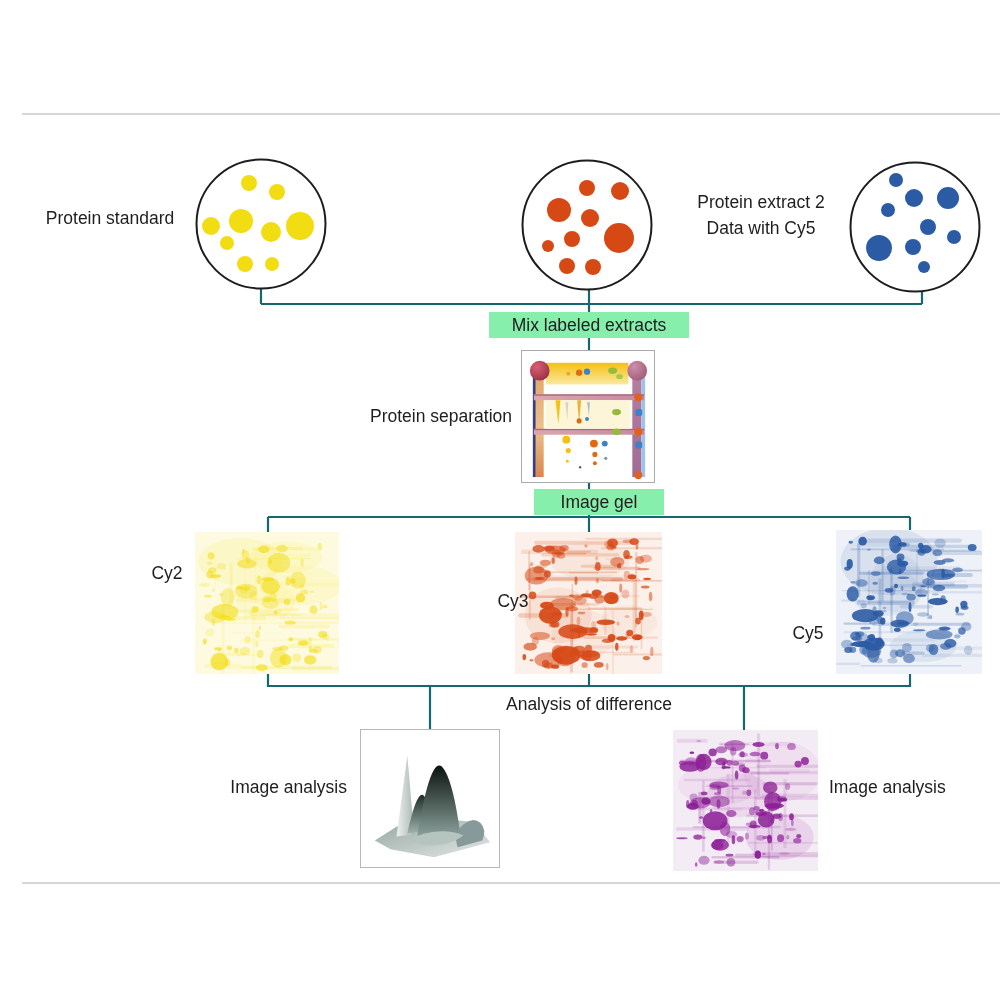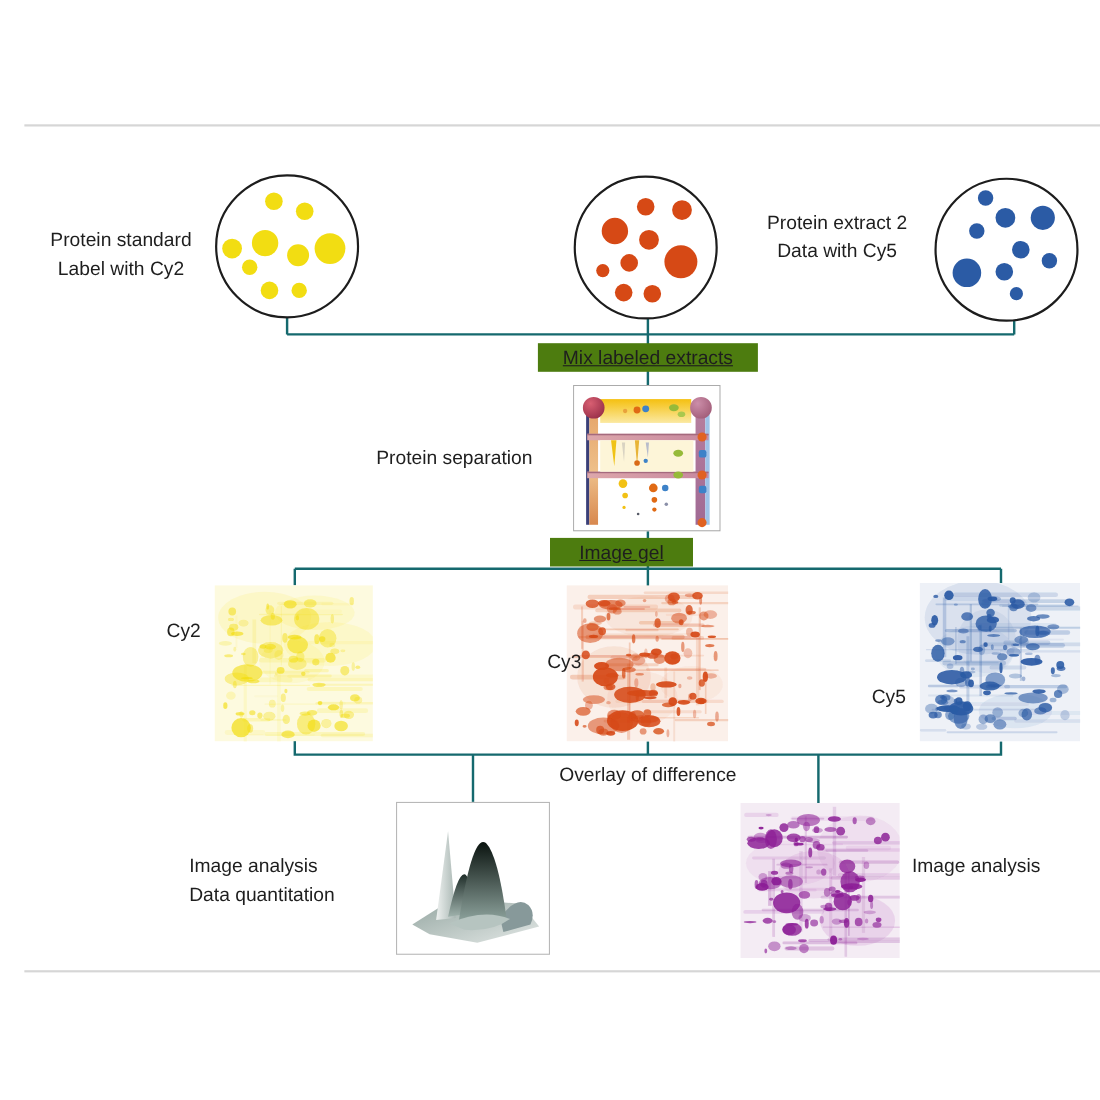--- a/index.html
+++ b/index.html
@@ -4,23 +4,23 @@
 <style>
   html,body{margin:0;padding:0;background:#ffffff;}
   .canvas{
     position:relative;width:1000px;height:1000px;background:#ffffff;overflow:hidden;
     font-family:"Liberation Sans",sans-serif;color:var(--text,#1e1e1e);margin-left:22px;
   }
   .rule{position:absolute;left:0;width:1000px;height:2px;background:var(--rule,#d6d6d6);}
   .connectors{position:absolute;left:0;top:0;width:1000px;height:1000px;}
   .connectors path{stroke:var(--teal,#15696e);stroke-width:2.2;fill:none;}
   .label{position:absolute;font-size:17.5px;line-height:26px;text-align:center;white-space:nowrap;}
-  .label.right{text-align:left;}
+  .label.right{text-align:right;}
   .label.left{text-align:left;}
-  .label.onwhite{background:#4d7c0f;text-decoration:underline;}
+  .label.onwhite{background:#86efac;}
   .sample-circle{position:absolute;width:132px;height:132px;}
   .sample-circle svg{display:block;width:100%;height:100%;}
   .box{position:absolute;background:#ffffff;border:1px solid #ababab;box-sizing:border-box;}
   .box svg{display:block;width:100%;height:100%;}
   .gel{position:absolute;}
   .gel svg{display:block;width:100%;height:100%;}
 </style>
 </head>
 <body>
 
@@ -74,21 +74,20 @@
         <circle cx="79" cy="66" r="8" fill="#2B5BA5"></circle>
         <circle cx="105" cy="76" r="7" fill="#2B5BA5"></circle>
         <circle cx="30" cy="87" r="13" fill="#2B5BA5"></circle>
         <circle cx="64" cy="86" r="8" fill="#2B5BA5"></circle>
         <circle cx="75" cy="106" r="6" fill="#2B5BA5"></circle>
       </svg>
     </div>
 
   <div class="label" style="left:8px;top:205px;width:160px">
     <div>Protein standard</div>
-    <div>Label with Cy2</div>
   </div>
   <div class="label" style="left:660px;top:189px;width:158px">
     <div>Protein extract 2</div>
     <div>Data with Cy5</div>
   </div>
 
   <div class="label onwhite" style="left:467px;top:312px;width:200px">Mix labeled extracts</div>
 
   <div class="box" style="left:499px;top:350px;width:134px;height:133px">
     <svg viewBox="0 0 134 133">
@@ -156,21 +155,21 @@
       <circle cx="74" cy="105" r="2.6" fill="#e06a14"></circle>
       <circle cx="74" cy="114" r="2" fill="#e06a14"></circle>
       <circle cx="85" cy="109" r="1.6" fill="#8a8fa8"></circle>
       <circle cx="59" cy="118" r="1.2" fill="#555a66"></circle>
       <circle cx="18" cy="20" r="10" fill="url(#knobL)"></circle>
       <circle cx="117" cy="20" r="10" fill="url(#knobR)"></circle>
     </svg>
   </div>
   <div class="label right" style="left:320px;top:403px;width:170px">Protein separation</div>
 
-  <div class="label onwhite" style="left:478px;top:489px;width:130px">Image gel</div>
+  <div class="label onwhite" style="left:512px;top:489px;width:130px">Image gel</div>
 
   <div class="gel" style="left:173px;top:532px;width:144px;height:142px">
       <svg viewBox="0 0 100 100" preserveAspectRatio="none">
         <rect width="100" height="100" fill="#FDFADF"></rect>
         <g filter="url(#soft3)">
           <ellipse cx="63.21360702626407" cy="17.70635123597458" rx="25.299075081944466" ry="11.048992135096341" fill="#F2DD12" opacity="0.10341037728823722"></ellipse>
           <ellipse cx="48.87082506902516" cy="49.071070223581046" rx="20.588809065520763" ry="13.685587756801397" fill="#F2DD12" opacity="0.08868250571889803"></ellipse>
           <ellipse cx="31.69497510883957" cy="20.85150171769783" rx="29.42059825733304" ry="16.674192540813237" fill="#F2DD12" opacity="0.10556124406168238"></ellipse>
           <ellipse cx="72.78639961499721" cy="37.65365664148703" rx="29.0493023134768" ry="14.014458967372775" fill="#F2DD12" opacity="0.09704982965718956"></ellipse>
           <rect x="56.557901677675545" y="53.675134655088186" width="15.638327305205166" height="2.063428585976362" rx="1.031714292988181" fill="#F2DD12" opacity="0.18976347046787848"></rect>
@@ -627,21 +626,21 @@
             <feGaussianBlur stdDeviation="0.35"></feGaussianBlur>
           </filter>
         </defs>
       </svg>
     </div>
 
   <div class="label" style="left:110px;top:560px;width:70px">Cy2</div>
   <div class="label" style="left:456px;top:588px;width:70px">Cy3</div>
   <div class="label" style="left:751px;top:620px;width:70px">Cy5</div>
 
-  <div class="label" style="left:442px;top:691px;width:250px">Overlay of difference</div>
+  <div class="label" style="left:442px;top:691px;width:250px">Analysis of difference</div>
 
   <div class="box" style="left:338px;top:729px;width:140px;height:139px;border-color:#b8b8b8">
     <svg viewBox="0 0 140 139">
       <defs>
         <linearGradient id="gBase" x1="0" y1="0" x2="1" y2="1">
           <stop offset="0" stop-color="#93a5a0"></stop>
             <stop offset="1" stop-color="#e3e8e6"></stop>
         </linearGradient>
         <linearGradient id="gSpike" x1="0" y1="0" x2="1" y2="0">
           <stop offset="0" stop-color="#eef1f0"></stop>
@@ -659,21 +658,20 @@
       <path d="M14 112 L52 88 L114 93 L131 114 L74 129 L30 121 Z" fill="url(#gBase)"></path>
       <path d="M95 106 Q110 85 121 94 Q128 101 123 112 L98 119 Z" fill="#87999a"></path>
       <path d="M36 108 L47 26 L54 106 Z" fill="url(#gSpike)"></path>
       <path d="M47 105 Q57 59 64 67 Q69 72 73 101 Z" fill="url(#gPeak2)"></path>
       <path d="M57 108 Q70 27 82 37 Q93 48 101 107 Z" fill="url(#gPeak)"></path>
       <path d="M48 111 Q80 97 104 107 Q88 119 62 117 Z" fill="#b6c4c0"></path>
     </svg>
   </div>
   <div class="label right" style="left:150px;top:774px;width:175px">
     <div>Image analysis</div>
-    <div>Data quantitation</div>
   </div>
 
   <div class="gel" style="left:651px;top:730px;width:145px;height:141px">
       <svg viewBox="0 0 100 100" preserveAspectRatio="none">
         <rect width="100" height="100" fill="#F4ECF4"></rect>
         <g filter="url(#soft21)">
           <ellipse cx="45.93747329432517" cy="46.29203416639939" rx="22.532544501125813" ry="15.353406123816967" fill="#8C1E96" opacity="0.08336963052628563"></ellipse>
           <ellipse cx="73.51934528909624" cy="75.90587495127693" rx="23.53279832750559" ry="16.199817524757236" fill="#8C1E96" opacity="0.104342663732823"></ellipse>
           <ellipse cx="31.331531163305044" cy="38.814557020086795" rx="27.812053587287664" ry="14.761105318553746" fill="#8C1E96" opacity="0.05678637529723347"></ellipse>
           <ellipse cx="74.96346897445619" cy="29.448545777704567" rx="26.86928442120552" ry="21.526456892024726" fill="#8C1E96" opacity="0.053605664104688915"></ellipse>

